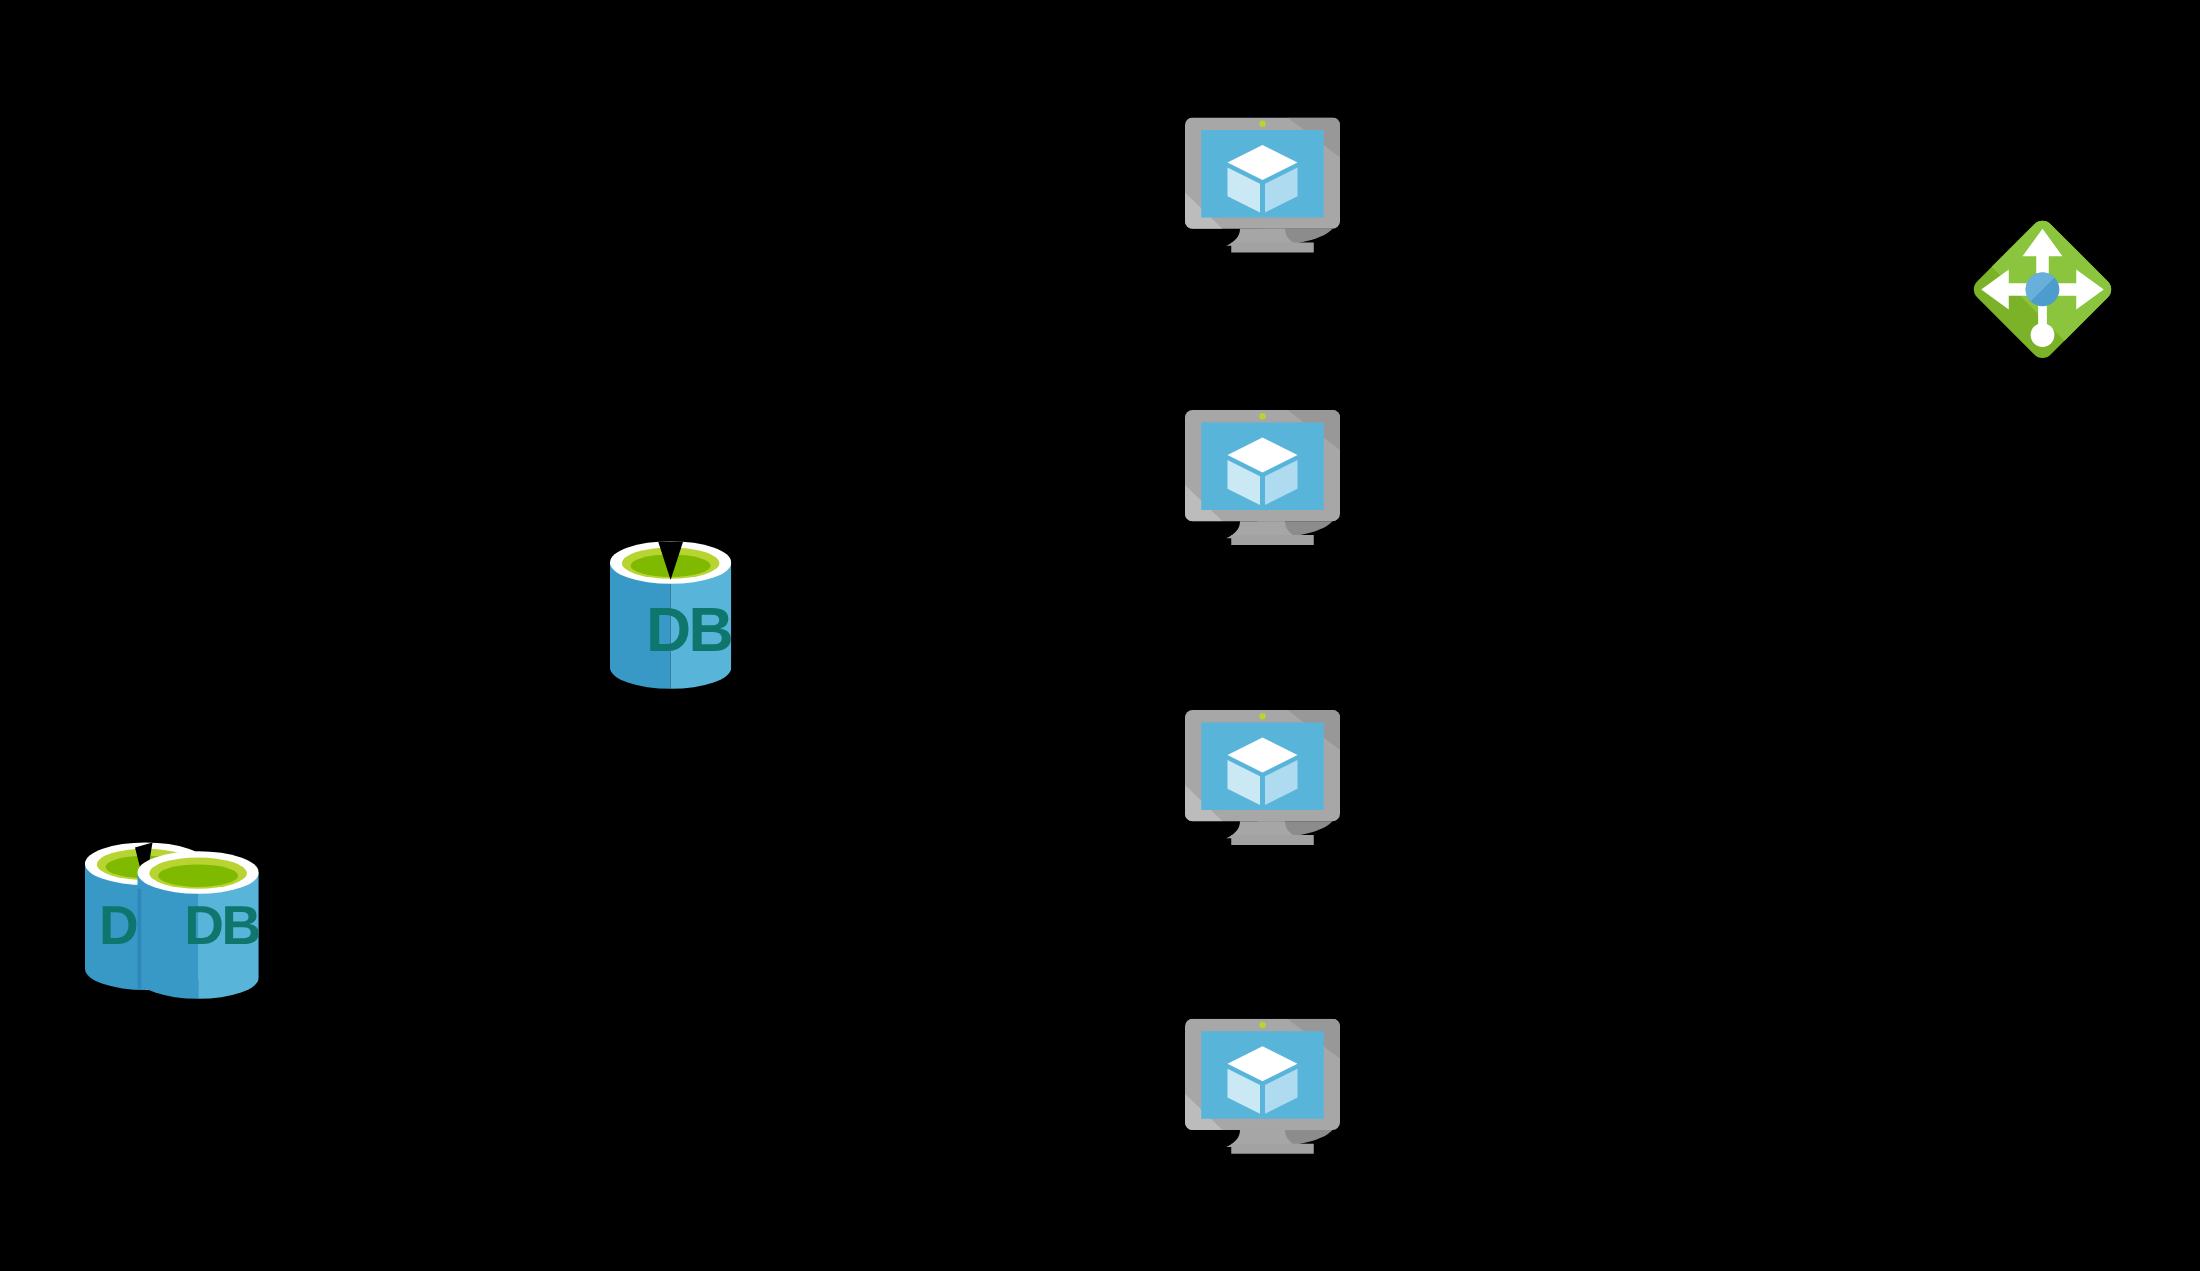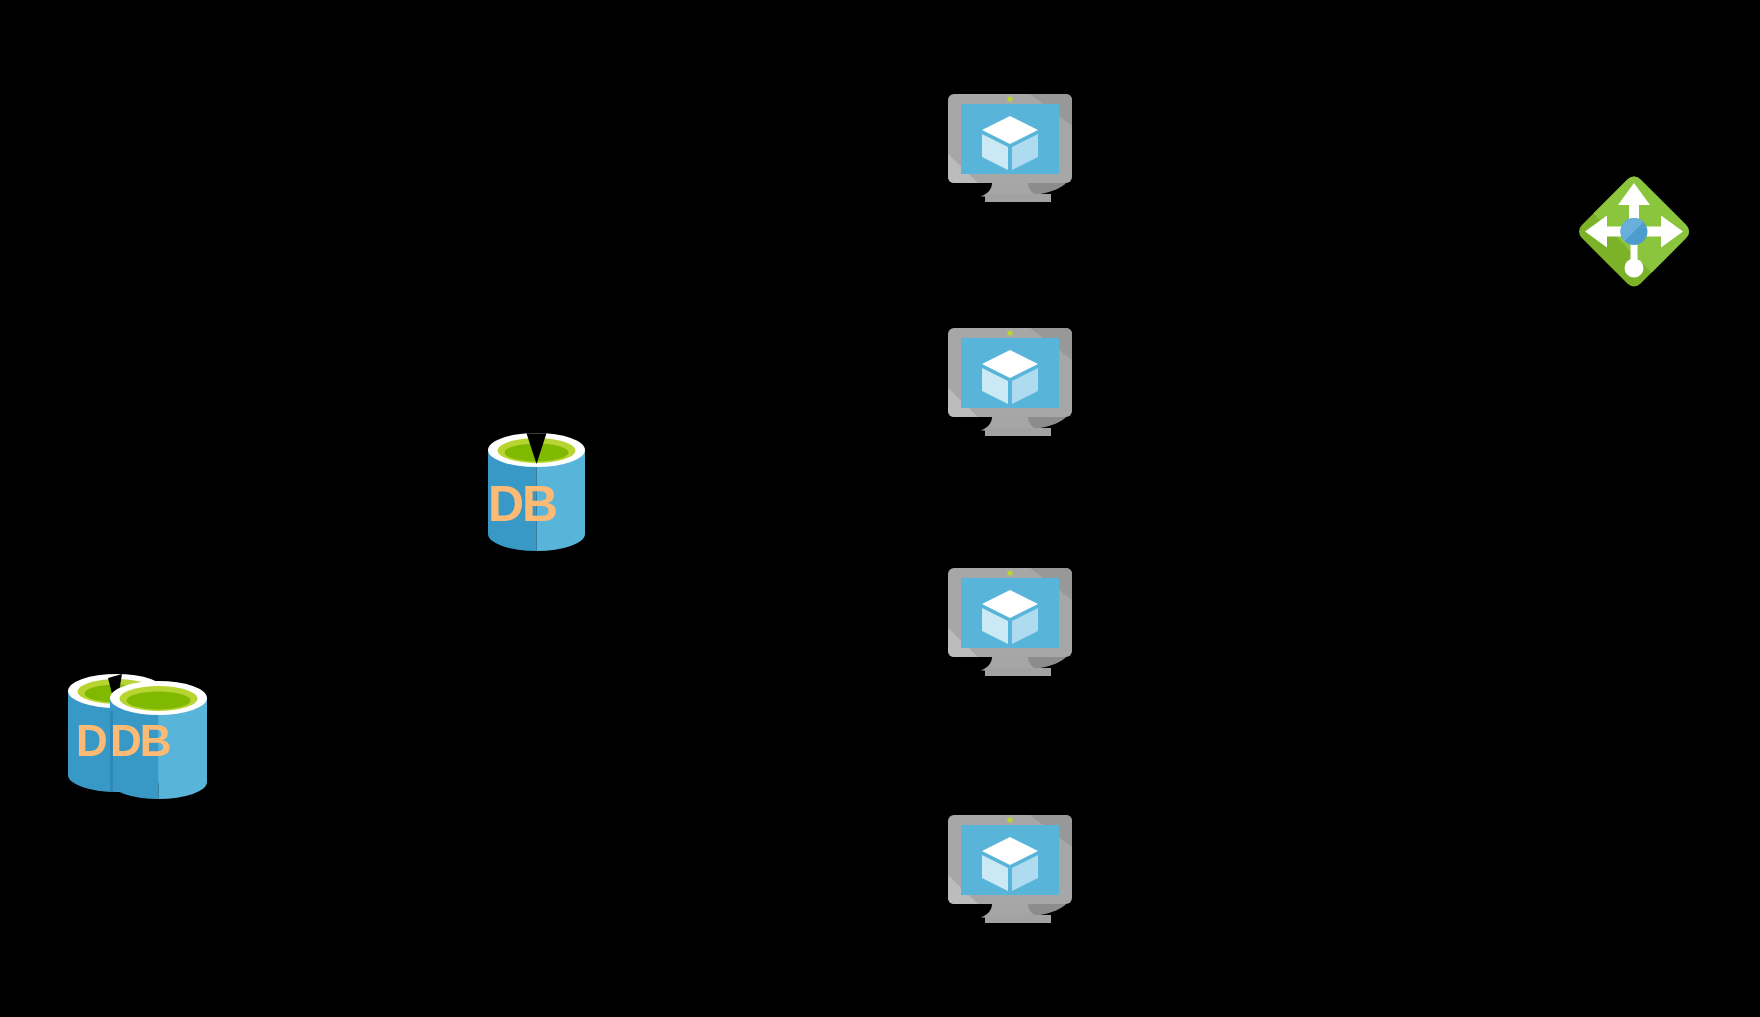--- a/index.html
+++ b/index.html
@@ -4,22 +4,22 @@
 <style>
   html,body{margin:0;padding:0;background:#000;}
   .stage{position:relative;width:1760px;height:1017px;background:#000000;overflow:hidden;
          font-family:"Liberation Sans",sans-serif;}
   .node{position:absolute;display:block;}
   .vm{left:948px;width:124px;height:110px;}
   .vm1{top:94px;} .vm2{top:328px;} .vm3{top:568px;} .vm4{top:815px;}
   .db-single{left:488px;top:431px;width:97px;height:122px;}
   .db-double{left:66px;top:670px;width:141px;height:137px;}
   .lb{left:1572px;top:172px;width:124px;height:119px;}
-  .cyl-label{position:absolute;color:#fdba74;font-weight:bold;line-height:1;
-             text-align:left;letter-spacing:-2px;white-space:nowrap;}
+  .cyl-label{position:absolute;color:#0f766e;font-weight:bold;line-height:1;
+             text-align:right;letter-spacing:-2px;white-space:nowrap;}
   .lbl-db1{left:488px;top:479px;width:97px;font-size:50px;}
   .lbl-ddb-back{left:76px;top:719px;width:33px;font-size:44px;}
   .lbl-ddb-front{left:110px;top:719px;width:97px;font-size:44px;}
   .defs{position:absolute;width:0;height:0;}
 </style>
 </head>
 <body>
 
 <div class="stage">
 

